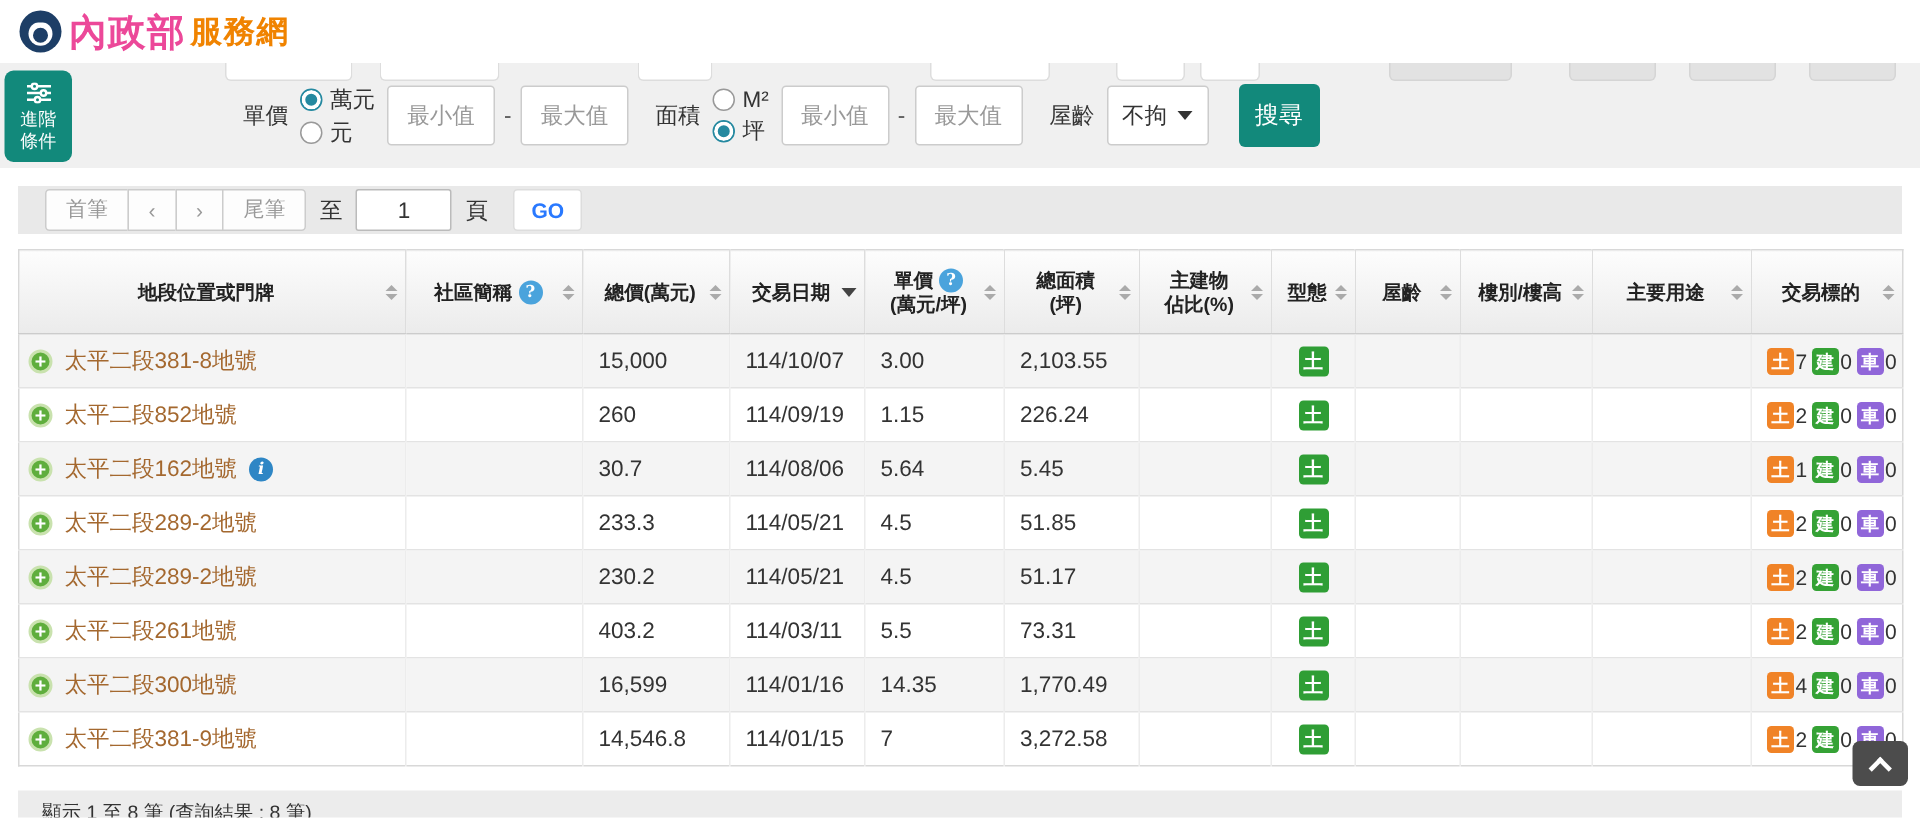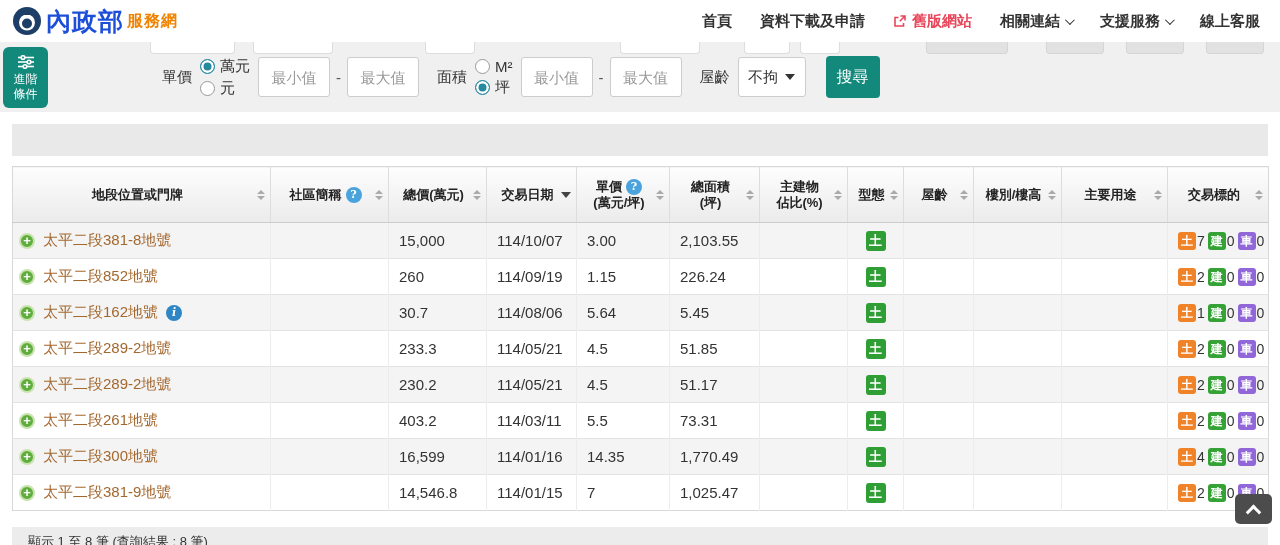--- a/index.html
+++ b/index.html
@@ -3,23 +3,23 @@
 <meta charset="utf-8">
 <style>
   * { margin:0; padding:0; box-sizing:border-box; }
   html,body { width:1280px; height:545px; overflow:hidden; }
   body { font-family:"Liberation Sans","DejaVu Sans",sans-serif; background:#fff; position:relative; color:#333; }
 
   
   .topbar { height:42px; display:flex; align-items:center; justify-content:space-between; padding:0 20px 0 12px; background:#fff; }
   .logo { display:flex; align-items:center; }
   .logo-icon { margin-right:4px; display:flex; }
-  .logo-agency { font-family:"DejaVu Serif","Liberation Serif",serif; font-weight:700; font-size:25px; color:#1d4ed8; letter-spacing:1px; margin-right:3px; }
+  .logo-agency { font-family:"DejaVu Serif","Liberation Serif",serif; font-weight:700; font-size:25px; color:#ec4899; letter-spacing:1px; margin-right:3px; }
   .logo-main { font-size:21px; font-weight:700; color:#1e88c8; letter-spacing:1px; }
-  .logo-suffix { font-size:16px; font-weight:700; color:#f08300; letter-spacing:1px; }
+  .logo-suffix { font-size:21px; font-weight:700; color:#f08300; letter-spacing:1px; }
   .topnav { display:flex; align-items:center; gap:28px; }
   .nav-item { display:flex; align-items:center; gap:5px; font-size:15px; font-weight:700; color:#333; cursor:pointer; white-space:nowrap; }
   .nav-item.red { color:#e8465a; }
   .caret { width:7px; height:7px; border-right:1.8px solid #333; border-bottom:1.8px solid #333; transform:rotate(45deg) translateY(-2px); }
   .ext-icon { display:flex; }
 
   
   .filterbar { position:relative; height:70px; background:#f0f0f0; }
   .stub { position:absolute; top:0; height:12px; background:#fff; border:1px solid #ddd; border-top:none; border-radius:0 0 4px 4px; }
   .stub.grey { background:#e2e2e2; border-color:#d5d5d5; }
@@ -96,48 +96,20 @@
       <svg width="30" height="30" viewBox="0 0 30 30">
         <circle cx="15" cy="15" r="14" fill="#1d3e66"></circle>
         <circle cx="15" cy="16.5" r="8" fill="#fff"></circle>
         <circle cx="15" cy="17.5" r="5" fill="#1d3e66"></circle>
         <rect x="11" y="2" width="8" height="7" fill="#1d3e66"></rect>
       </svg>
     </span>
     <span class="logo-agency">內政部</span>
     <span class="logo-suffix">服務網</span>
   </div>
-  <nav class="topnav" id="topnav">
-      <a class="nav-item">
-        <span>首頁</span>
-      </a>
-      <a class="nav-item">
-        <span>資料下載及申請</span>
-      </a>
-      <a class="nav-item red">
-        <span class="ext-icon">
-          <svg width="14" height="14" viewBox="0 0 14 14">
-            <path d="M5.5 3.5 H2 V12 H10.5 V9" fill="none" stroke="currentColor" stroke-width="1.6"></path>
-            <path d="M7.5 2 H12 V6.5 M12 2 L6.8 7.2" fill="none" stroke="currentColor" stroke-width="1.6"></path>
-          </svg>
-        </span>
-        <span>舊版網站</span>
-      </a>
-      <a class="nav-item">
-        <span>相關連結</span>
-        <span class="caret"></span>
-      </a>
-      <a class="nav-item">
-        <span>支援服務</span>
-        <span class="caret"></span>
-      </a>
-      <a class="nav-item">
-        <span>線上客服</span>
-      </a>
-    </nav>
 </header>
 
 <div class="filterbar">
 
   <div class="stub" style="left:150px;width:85px"></div>
   <div class="stub" style="left:253px;width:80px"></div>
   <div class="stub" style="left:425px;width:50px"></div>
   <div class="stub" style="left:620px;width:80px"></div>
   <div class="stub" style="left:744px;width:46px"></div>
   <div class="stub" style="left:800px;width:40px"></div>
@@ -195,20 +167,30 @@
     <span class="f-label">屋齡</span>
     <div class="f-select">
       <span>不拘</span>
       <span class="tri-down"></span>
     </div>
     <button class="search-btn">搜尋</button>
   </div>
 </div>
 
 <div class="toolbar">
+  <div class="pager">
+    <button class="pg-btn">首筆</button>
+    <button class="pg-btn">‹</button>
+    <button class="pg-btn">›</button>
+    <button class="pg-btn last">尾筆</button>
+    <span class="pg-text">至</span>
+    <input class="pg-input" value="1" style="">
+    <span class="pg-text">頁</span>
+    <button class="pg-go">GO</button>
+  </div>
 </div>
 
 <div class="tablewrap">
   <table>
     <thead>
         <tr id="thead-row">
           <th>
             <div class="th-line">
               <span>地段位置或門牌</span>
             </div>
@@ -530,21 +512,21 @@
           <td>
             <div class="addr">
               <span class="plus-icon">+</span>
               <span class="addr-text">太平二段381-9地號</span>
             </div>
           </td>
           <td></td>
           <td>14,546.8</td>
           <td>114/01/15</td>
           <td>7</td>
-          <td>1,025.47</td>
+          <td>3,272.58</td>
           <td></td>
           <td class="c-type"><span class="badge-type">土</span></td>
           <td></td>
           <td></td>
           <td></td>
           <td>
             <div class="tgt">
               <span class="b" style="background: rgb(240, 131, 39);">土</span>
               <span class="n">2</span>
               <span class="b" style="background: rgb(53, 162, 53);">建</span>

